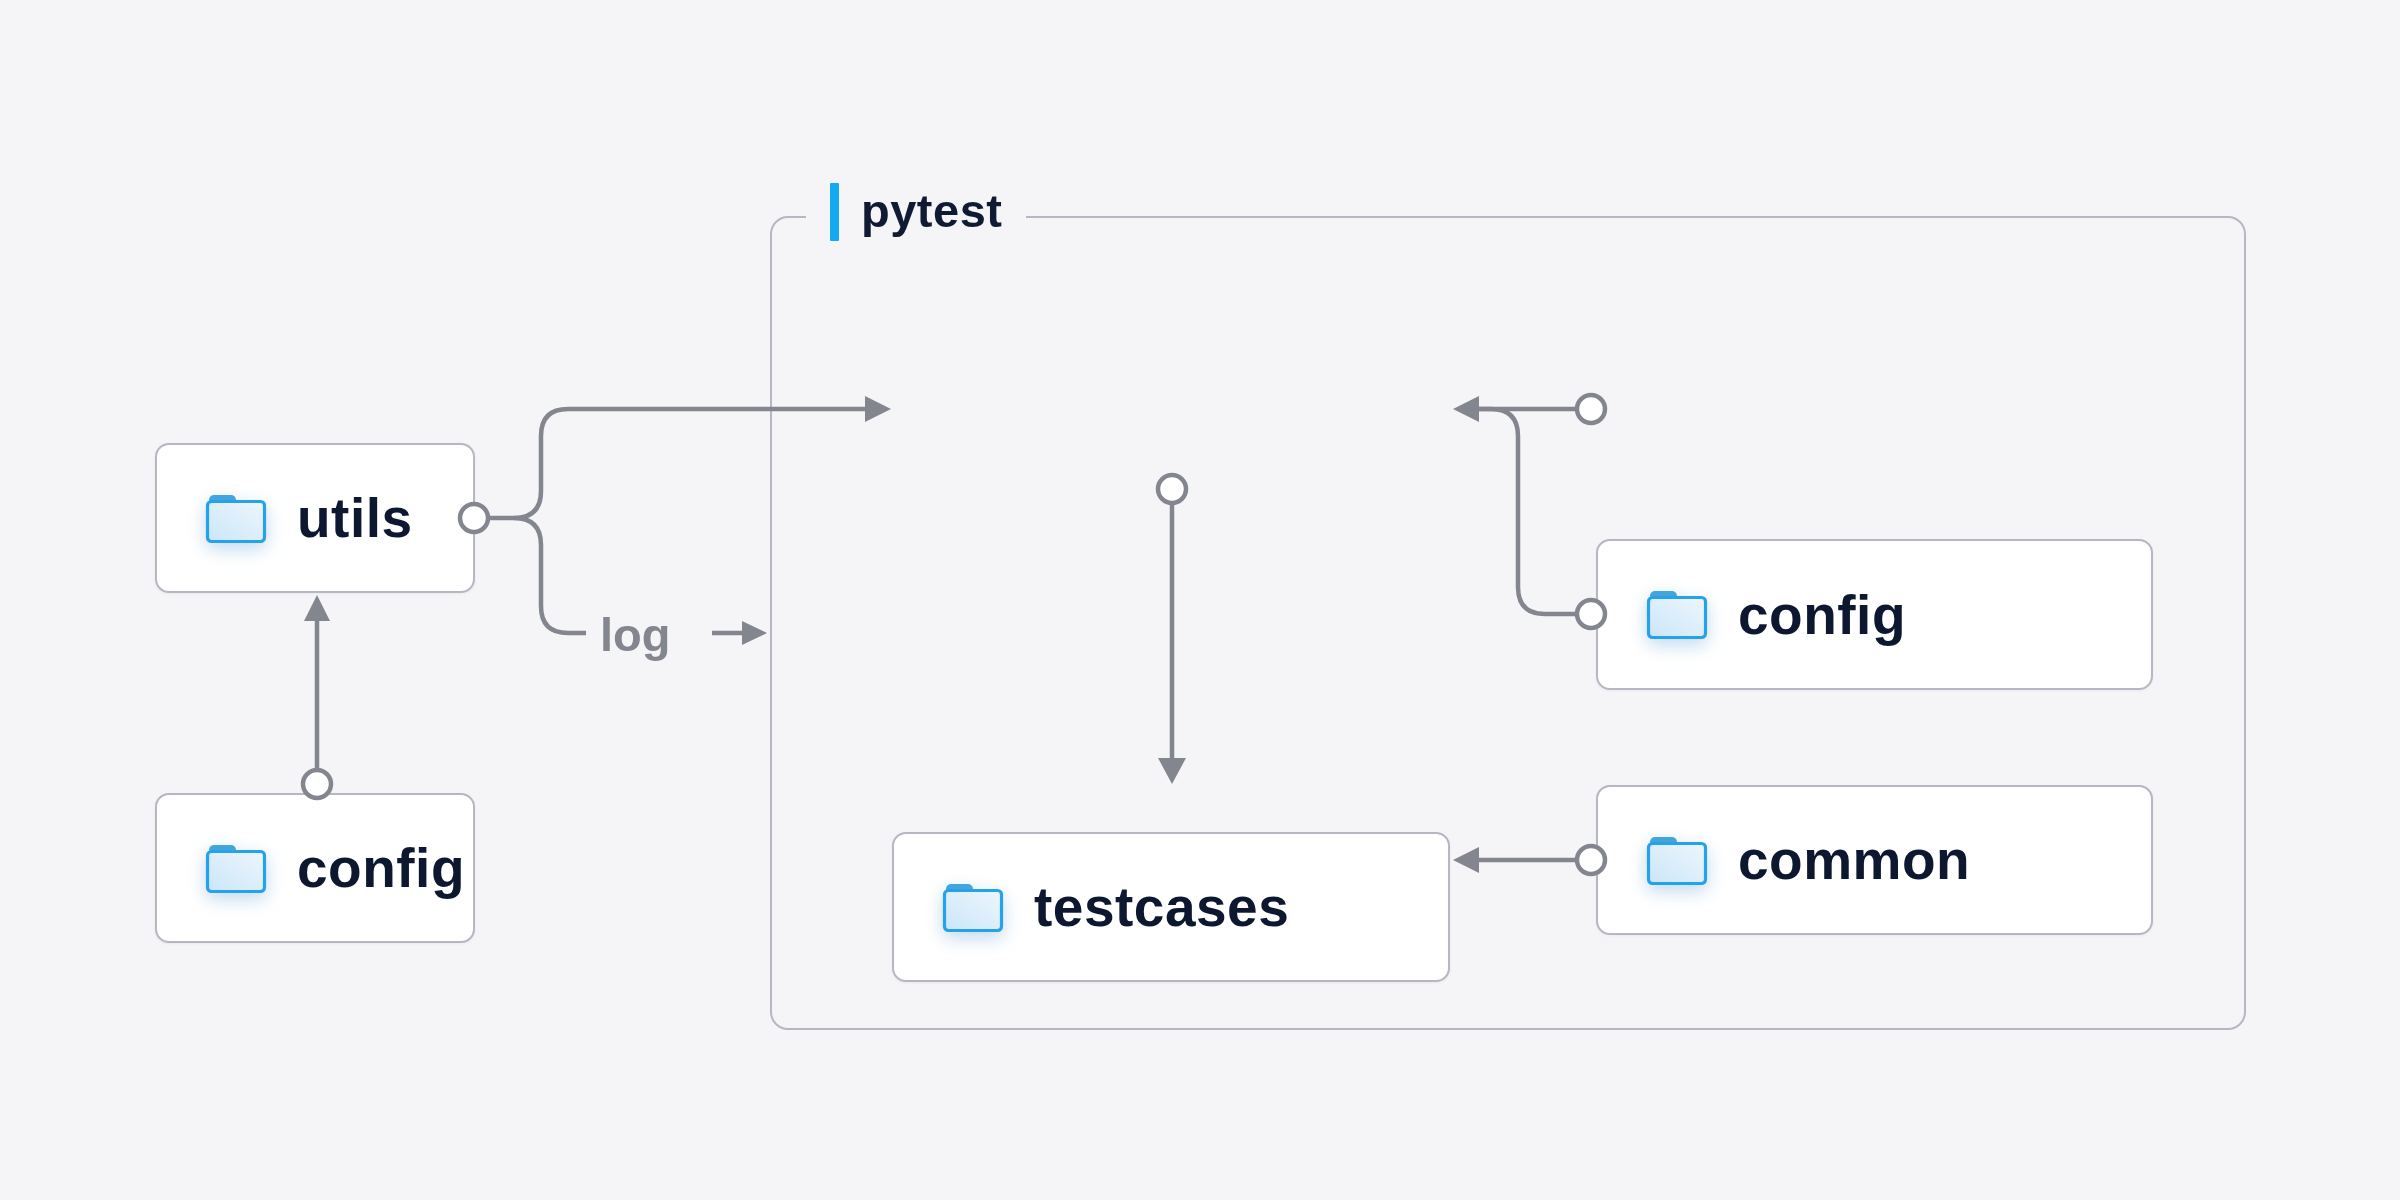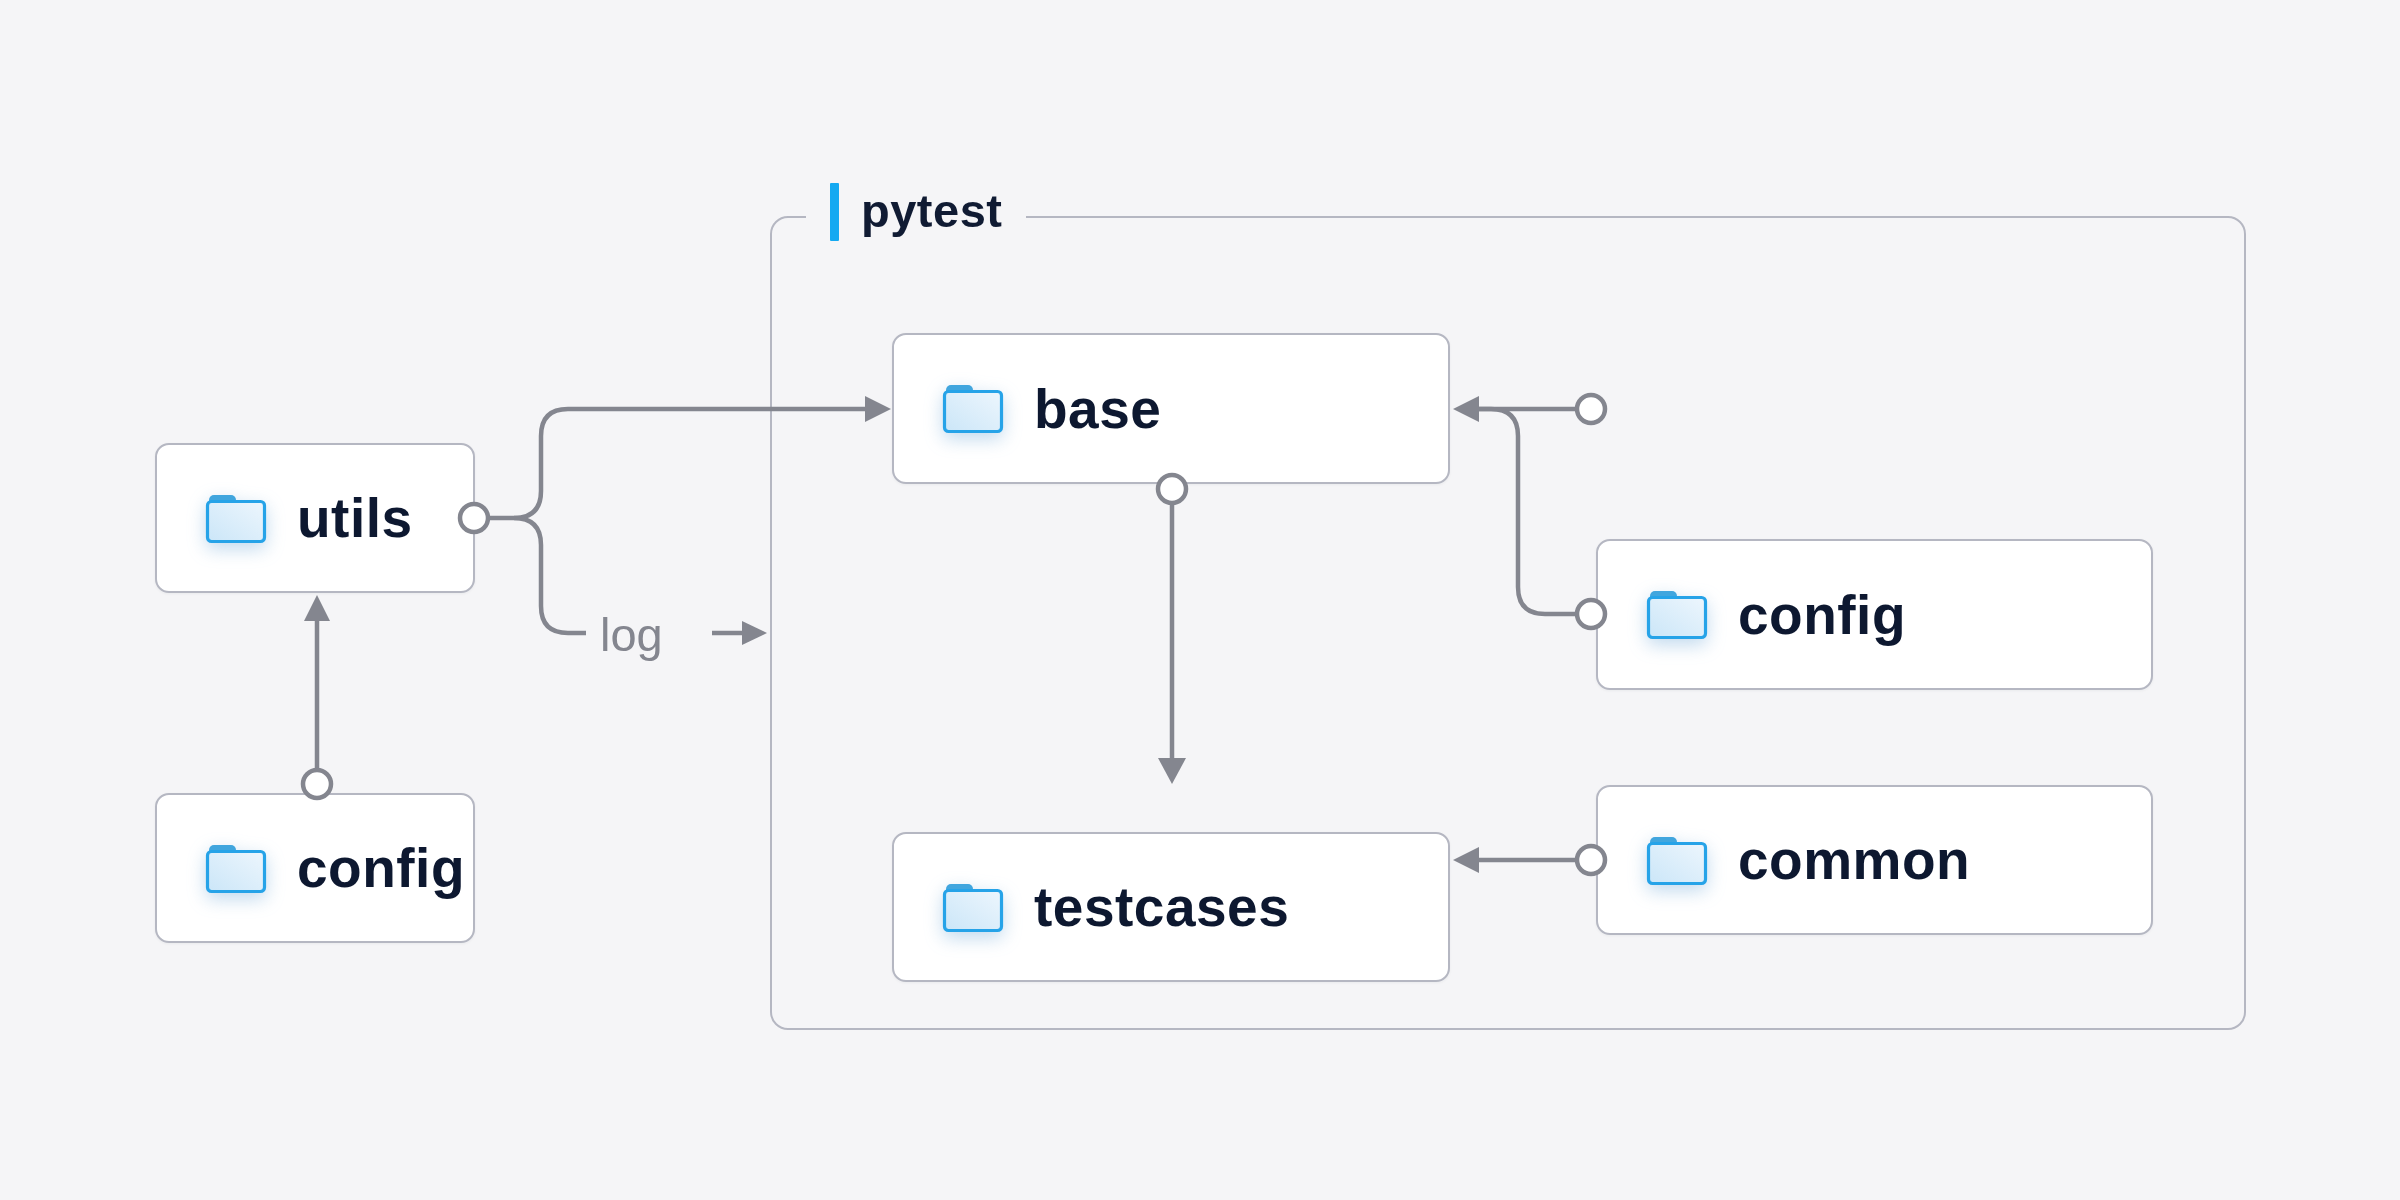--- a/index.html
+++ b/index.html
@@ -93,21 +93,21 @@
   }
   .log-label {
     position: absolute;
     left: 600px;
     top: 604px;
     width: 100px;
     height: 60px;
     display: flex;
     align-items: center;
     font-size: 47px;
-    font-weight: normal;
+    font-weight: bold;
     color: #84868f;
     z-index: 3;
   }
 </style>
 </head>
 <body>
 
 <div class="canvas">
 
   <svg width="0" height="0" style="position:absolute" aria-hidden="true">
@@ -134,27 +134,20 @@
   </div>
 
   <div class="node n-config">
     <svg class="folder" viewBox="0 0 64 53">
       <rect x="5" y="3" width="27" height="18" rx="5" fill="#41a6de"></rect>
       <rect x="3.5" y="9.5" width="57" height="40" rx="4" fill="url(#folderGrad)" stroke="#26a3e8" stroke-width="3.2"></rect>
     </svg>
     <span class="label">config</span>
   </div>
 
-  <div class="node n-base">
-    <svg class="folder" viewBox="0 0 64 53">
-      <rect x="5" y="3" width="27" height="18" rx="5" fill="#41a6de"></rect>
-      <rect x="3.5" y="9.5" width="57" height="40" rx="4" fill="url(#folderGrad)" stroke="#26a3e8" stroke-width="3.2"></rect>
-    </svg>
-    <span class="label">base</span>
-  </div>
 
 
   <div class="node n-check">
     <svg class="folder" viewBox="0 0 64 53">
       <rect x="5" y="3" width="27" height="18" rx="5" fill="#41a6de"></rect>
       <rect x="3.5" y="9.5" width="57" height="40" rx="4" fill="url(#folderGrad)" stroke="#26a3e8" stroke-width="3.2"></rect>
     </svg>
     <span class="label">config</span>
   </div>
 

